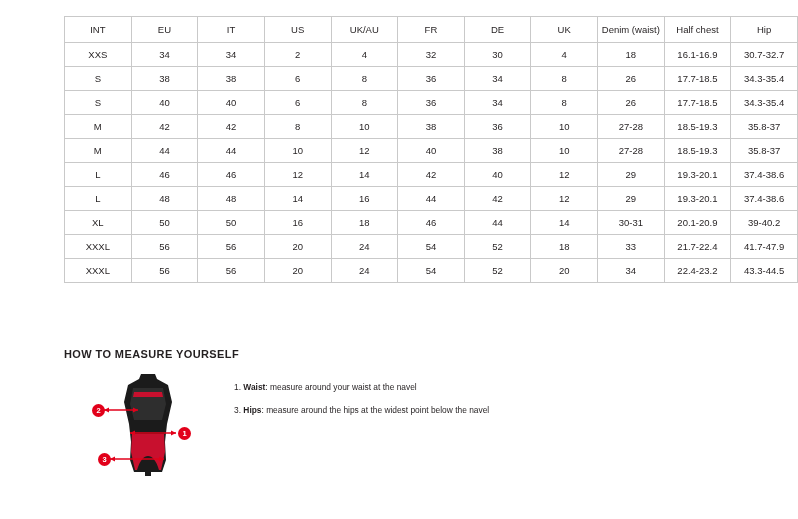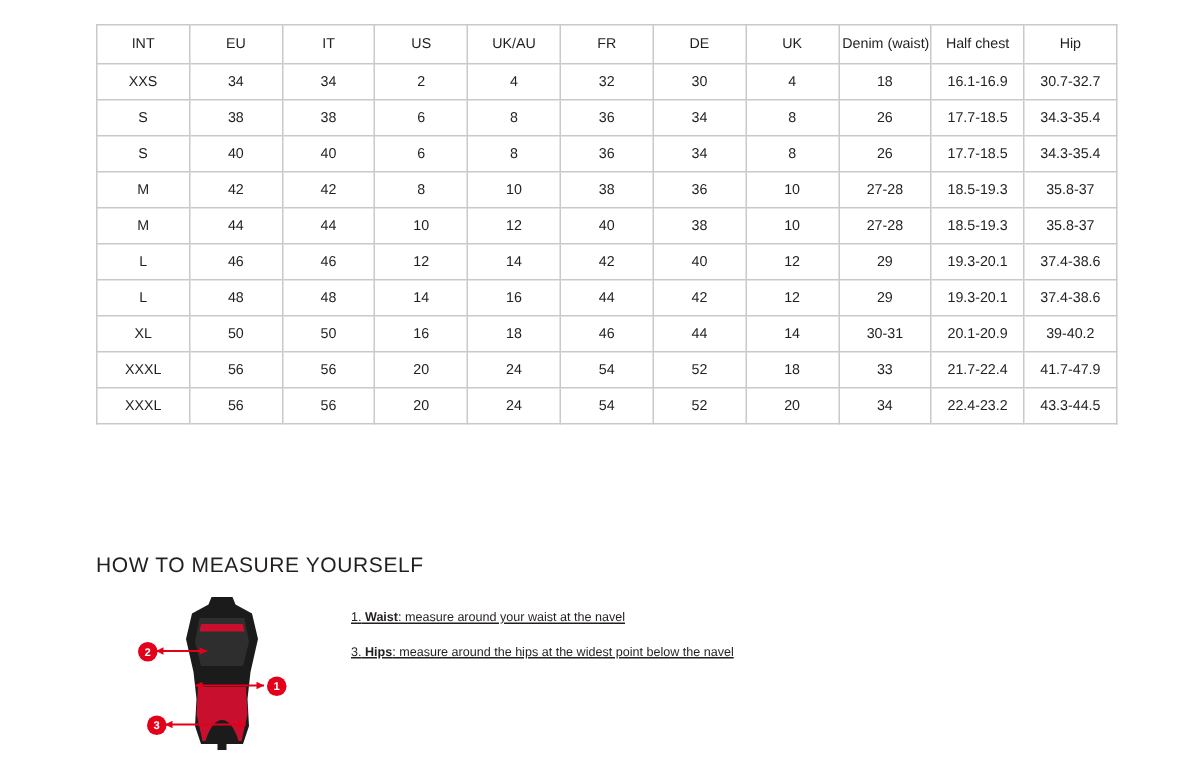--- a/index.html
+++ b/index.html
@@ -18,21 +18,21 @@
 
   
   .table-wrap {
     position: absolute;
     left: 64px;
     top: 16px;
     width: 670px;
   }
   table.size-table {
     border-collapse: collapse;
-    width: 681px;
+    width: 734px;
     table-layout: fixed;
   }
   table.size-table th,
   table.size-table td {
     border: 1px solid #c9c9c9;
     height: 23px;
     font-size: 9.5px;
     font-weight: normal;
     text-align: center;
     vertical-align: middle;
@@ -45,43 +45,41 @@
   }
 
   
   .measure-section {
     position: absolute;
     left: 64px;
     top: 348px;
     width: 680px;
   }
   .measure-title {
-    font-size: 14px;
-    font-weight: normal;
+    font-size: 11px;
+    font-weight: bold;
     letter-spacing: 0.4px;
     color: #231f20;
     margin-bottom: 10px;
-    margin-top: 20px;
   }
   .measure-body {
     display: flex;
     align-items: flex-start;
   }
   .figure-box {
     position: relative;
     width: 120px;
     height: 120px;
     margin-left: 26px;
     margin-top: 2px;
     flex: 0 0 auto;
   }
   .notes {
     margin-left: 24px;
     margin-top: 12px;
-    text-decoration: underline;
   }
   .note-line {
     font-size: 8.4px;
     color: #231f20;
     margin-bottom: 13px;
     white-space: nowrap;
   }
   .note-line b { font-weight: bold; }
 
   

